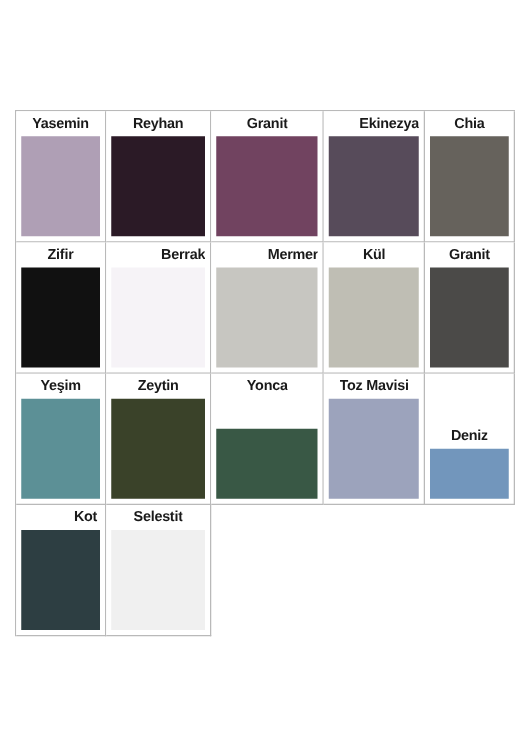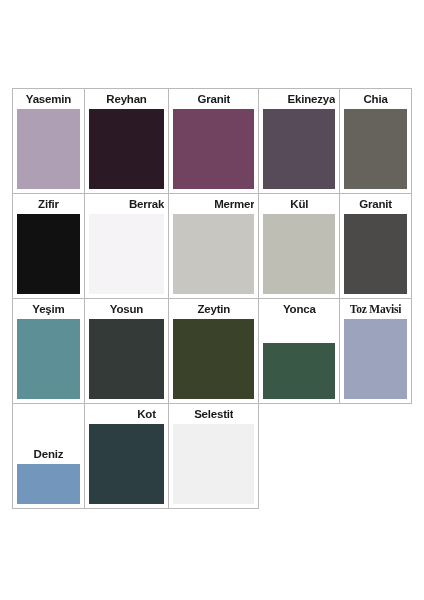--- a/index.html
+++ b/index.html
@@ -104,33 +104,29 @@
       </div>
       <div class="swatch-cell" style="border-right-color: rgb(185, 185, 185); border-bottom-color: rgb(185, 185, 185);">
         <div class="swatch-label" style="color: rgb(26, 26, 26);">Granit</div>
         <div class="swatch-chip" style="background: rgb(75, 74, 72);"></div>
       </div>
       <div class="swatch-cell" style="border-right-color: rgb(185, 185, 185); border-bottom-color: rgb(185, 185, 185);">
         <div class="swatch-label" style="color: rgb(26, 26, 26);">Yeşim</div>
         <div class="swatch-chip" style="background: rgb(92, 144, 150);"></div>
       </div>
       <div class="swatch-cell" style="border-right-color: rgb(185, 185, 185); border-bottom-color: rgb(185, 185, 185);">
-        <div class="swatch-label" style="color: rgb(26, 26, 26);">Yosun</div>
-        <div class="swatch-chip" style="background: rgb(51, 58, 55);"></div>
-      </div>
-      <div class="swatch-cell" style="border-right-color: rgb(185, 185, 185); border-bottom-color: rgb(185, 185, 185);">
         <div class="swatch-label" style="color: rgb(26, 26, 26);">Zeytin</div>
         <div class="swatch-chip" style="background: rgb(58, 66, 41);"></div>
       </div>
       <div class="swatch-cell" style="border-right-color: rgb(185, 185, 185); border-bottom-color: rgb(185, 185, 185); gap: 24px;">
         <div class="swatch-label" style="color: rgb(26, 26, 26);">Yonca</div>
         <div class="swatch-chip" style="background: rgb(57, 88, 69);"></div>
       </div>
       <div class="swatch-cell" style="border-right-color: rgb(185, 185, 185); border-bottom-color: rgb(185, 185, 185);">
-        <div class="swatch-label" style="color: rgb(26, 26, 26); font-family: Liberation Serif, serif;">Toz Mavisi</div>
+        <div class="swatch-label" style="color: rgb(26, 26, 26);">Toz Mavisi</div>
         <div class="swatch-chip" style="background: rgb(156, 163, 188);"></div>
       </div>
       <div class="swatch-cell" style="border-right-color: rgb(185, 185, 185); border-bottom-color: rgb(185, 185, 185);">
         <div class="swatch-label" style="color: rgb(26, 26, 26); margin-top: 40px;">Deniz</div>
         <div class="swatch-chip" style="background: rgb(114, 150, 188);"></div>
       </div>
       <div class="swatch-cell" style="border-right-color: rgb(185, 185, 185); border-bottom-color: rgb(185, 185, 185);">
         <div class="swatch-label" style="color: rgb(26, 26, 26); margin-left: 40px;">Kot</div>
         <div class="swatch-chip" style="background: rgb(45, 62, 66);"></div>
       </div>

